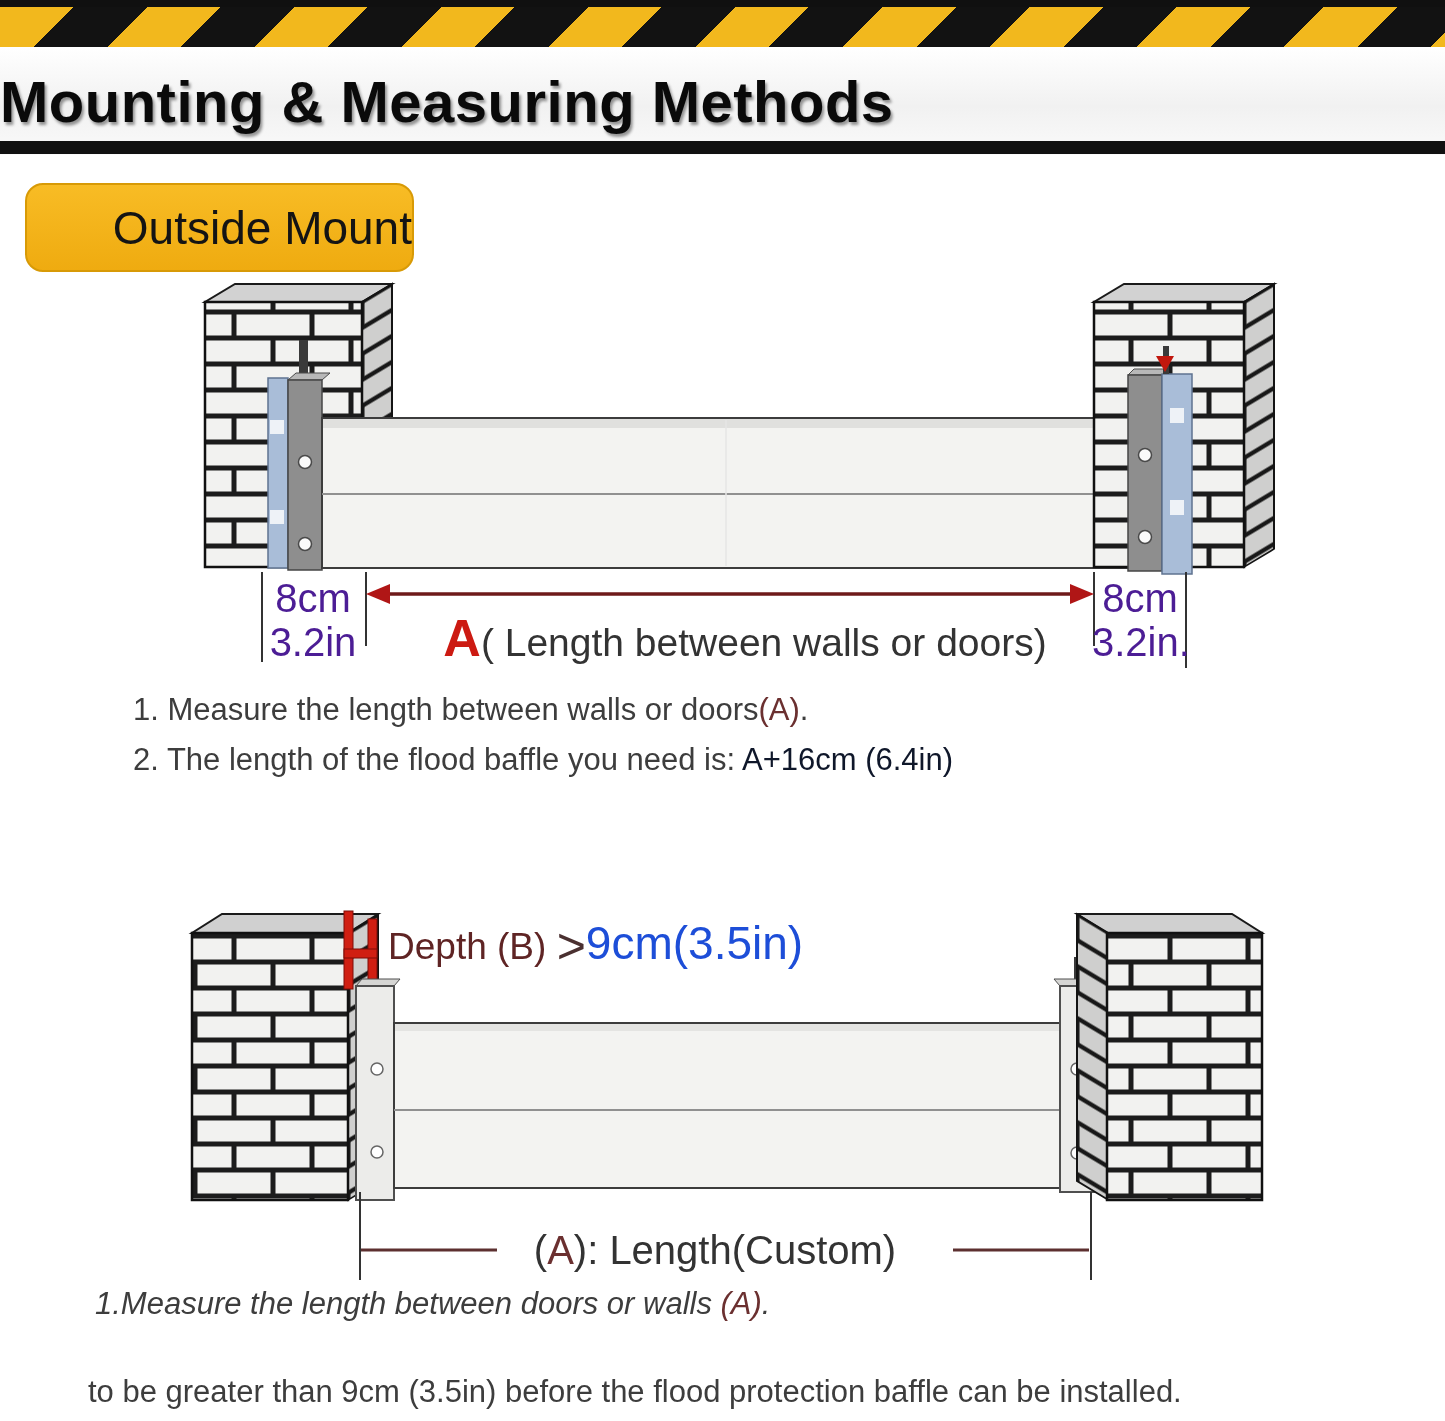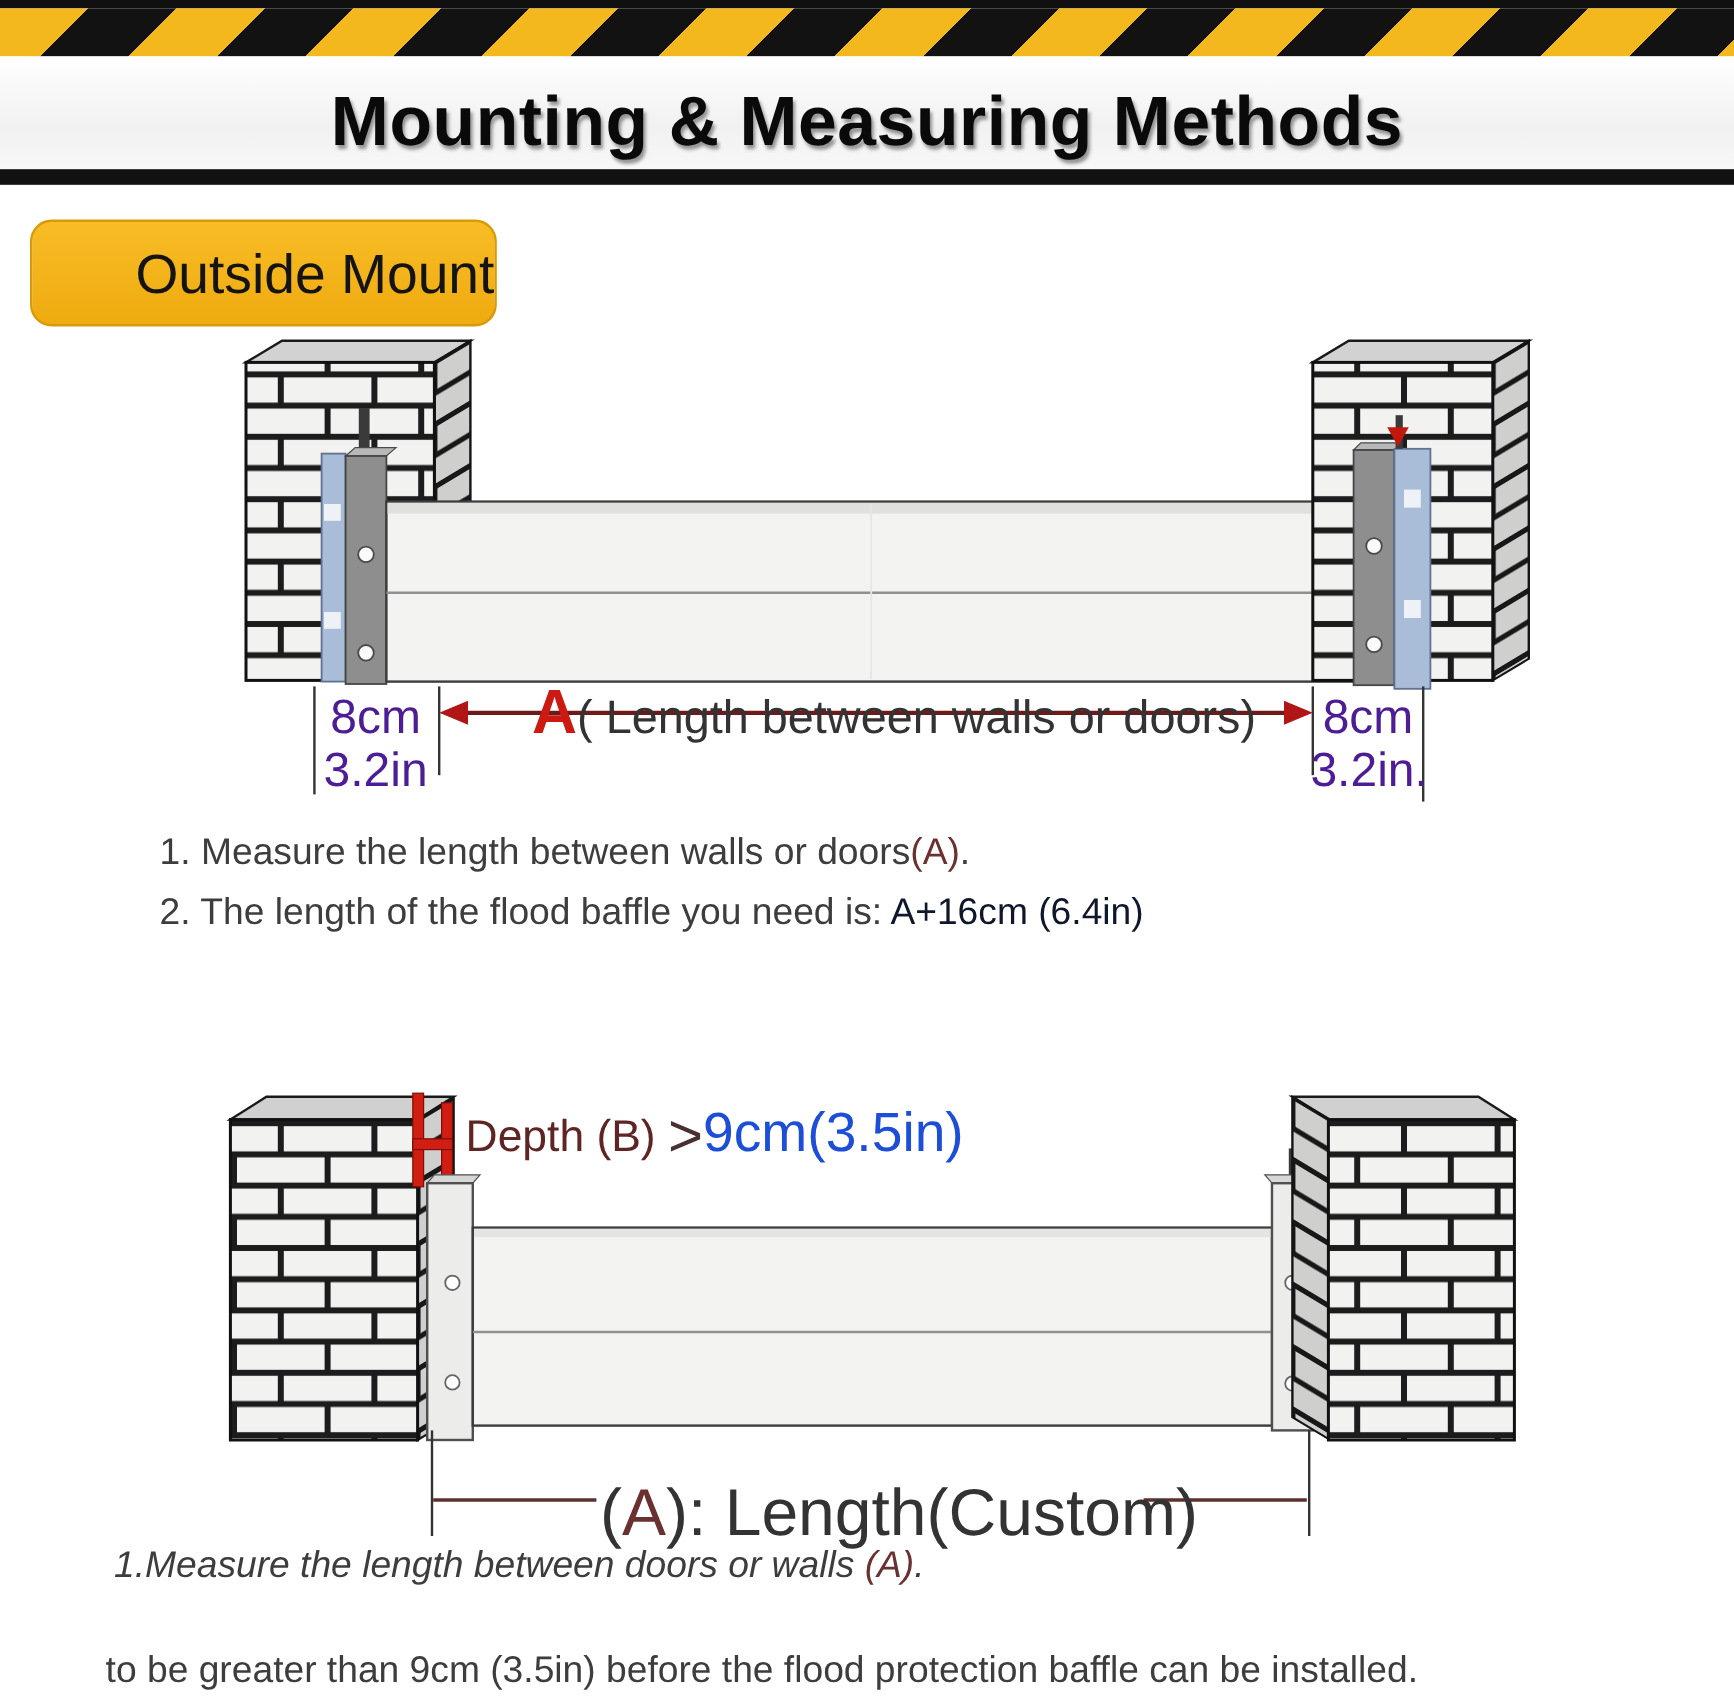--- a/index.html
+++ b/index.html
@@ -5,58 +5,58 @@
   html,body{margin:0;padding:0;background:#ffffff;}
   body{font-family:"Liberation Sans","DejaVu Sans",sans-serif;}
   #page{position:relative;width:1445px;height:1421px;background:#ffffff;overflow:hidden;}
 
   
   .hdr-topstrip{position:absolute;left:0;top:0;width:100%;height:7px;background:#101010;}
   .hdr-stripes{position:absolute;left:0;top:7px;width:100%;height:40px;
     background:repeating-linear-gradient(135deg,#f2b81d 0 52px,#121212 52px 104px);}
   .hdr-band{position:absolute;left:0;top:47px;width:100%;height:108px;
     background:linear-gradient(180deg,#ffffff 0%,#f1f1f1 55%,#fafafa 100%);
-    display:flex;align-items:center;justify-content:center;}
+    display:flex;align-items:center;justify-content:flex-start;}
   .hdr-title{font-size:58px;font-weight:bold;color:#0a0a0a;letter-spacing:0.5px;
     text-shadow:2px 3px 3px rgba(0,0,0,0.40);}
   .hdr-blackbar{position:absolute;left:0;top:141px;width:100%;height:13px;background:#111111;}
 
   
   .section-label{position:absolute;display:flex;align-items:center;justify-content:flex-end;
     background:linear-gradient(180deg,#f8bc25 0%,#efab10 100%);
     border:2px solid #d89a06;border-radius:18px;
     font-size:46px;color:#141414;}
   #label-outside{left:25px;top:183px;width:385px;height:85px;}
   #label-inside{left:30px;top:815px;width:380px;height:85px;}
 
   
   #drawing{position:absolute;left:0;top:0;width:1445px;height:1421px;z-index:1;}
 
   
   .ovl{position:absolute;z-index:2;}
   .dim-label{font-size:40px;color:#4c1d95;text-align:center;line-height:44px;}
   #dim1-left{left:258px;top:576px;width:110px;}
   #dim1-right{left:1092px;top:576px;width:96px;}
-  #dim1-a{left:395px;top:564px;width:700px;text-align:center;white-space:nowrap;}
+  #dim1-a{left:395px;top:608px;width:700px;text-align:center;white-space:nowrap;}
   #dim1-a .a-big{font-size:52px;font-weight:bold;color:#cc1a12;}
   #dim1-a .a-rest{font-size:39px;color:#333333;}
 
   .step{font-size:31px;color:#3d3d3d;white-space:nowrap;}
   .accent-maroon{color:#0f172a;}
   .accent-soft{color:#6b3030;}
   #out-step1{left:133px;top:692px;}
   #out-step2{left:133px;top:742px;}
 
   #depth-label{left:388px;top:916px;white-space:nowrap;}
   #depth-label .d1{font-size:37px;color:#5f2424;}
   #depth-label .d2{font-size:50px;color:#4a3030;vertical-align:-4px;}
   #depth-label .d3{font-size:46px;color:#1d4ed8;}
 
   #dim2-a{left:500px;top:1228px;width:430px;text-align:center;white-space:nowrap;
-    font-size:55px;color:#333333;}
+    font-size:40px;color:#333333;}
 
   #in-step1{left:95px;top:1286px;font-style:italic;}
   #in-step2a{left:112px;top:1338px;}
   #in-step2b{left:88px;top:1374px;}
 </style>
 </head>
 <body>
 
 <div id="page">
 

